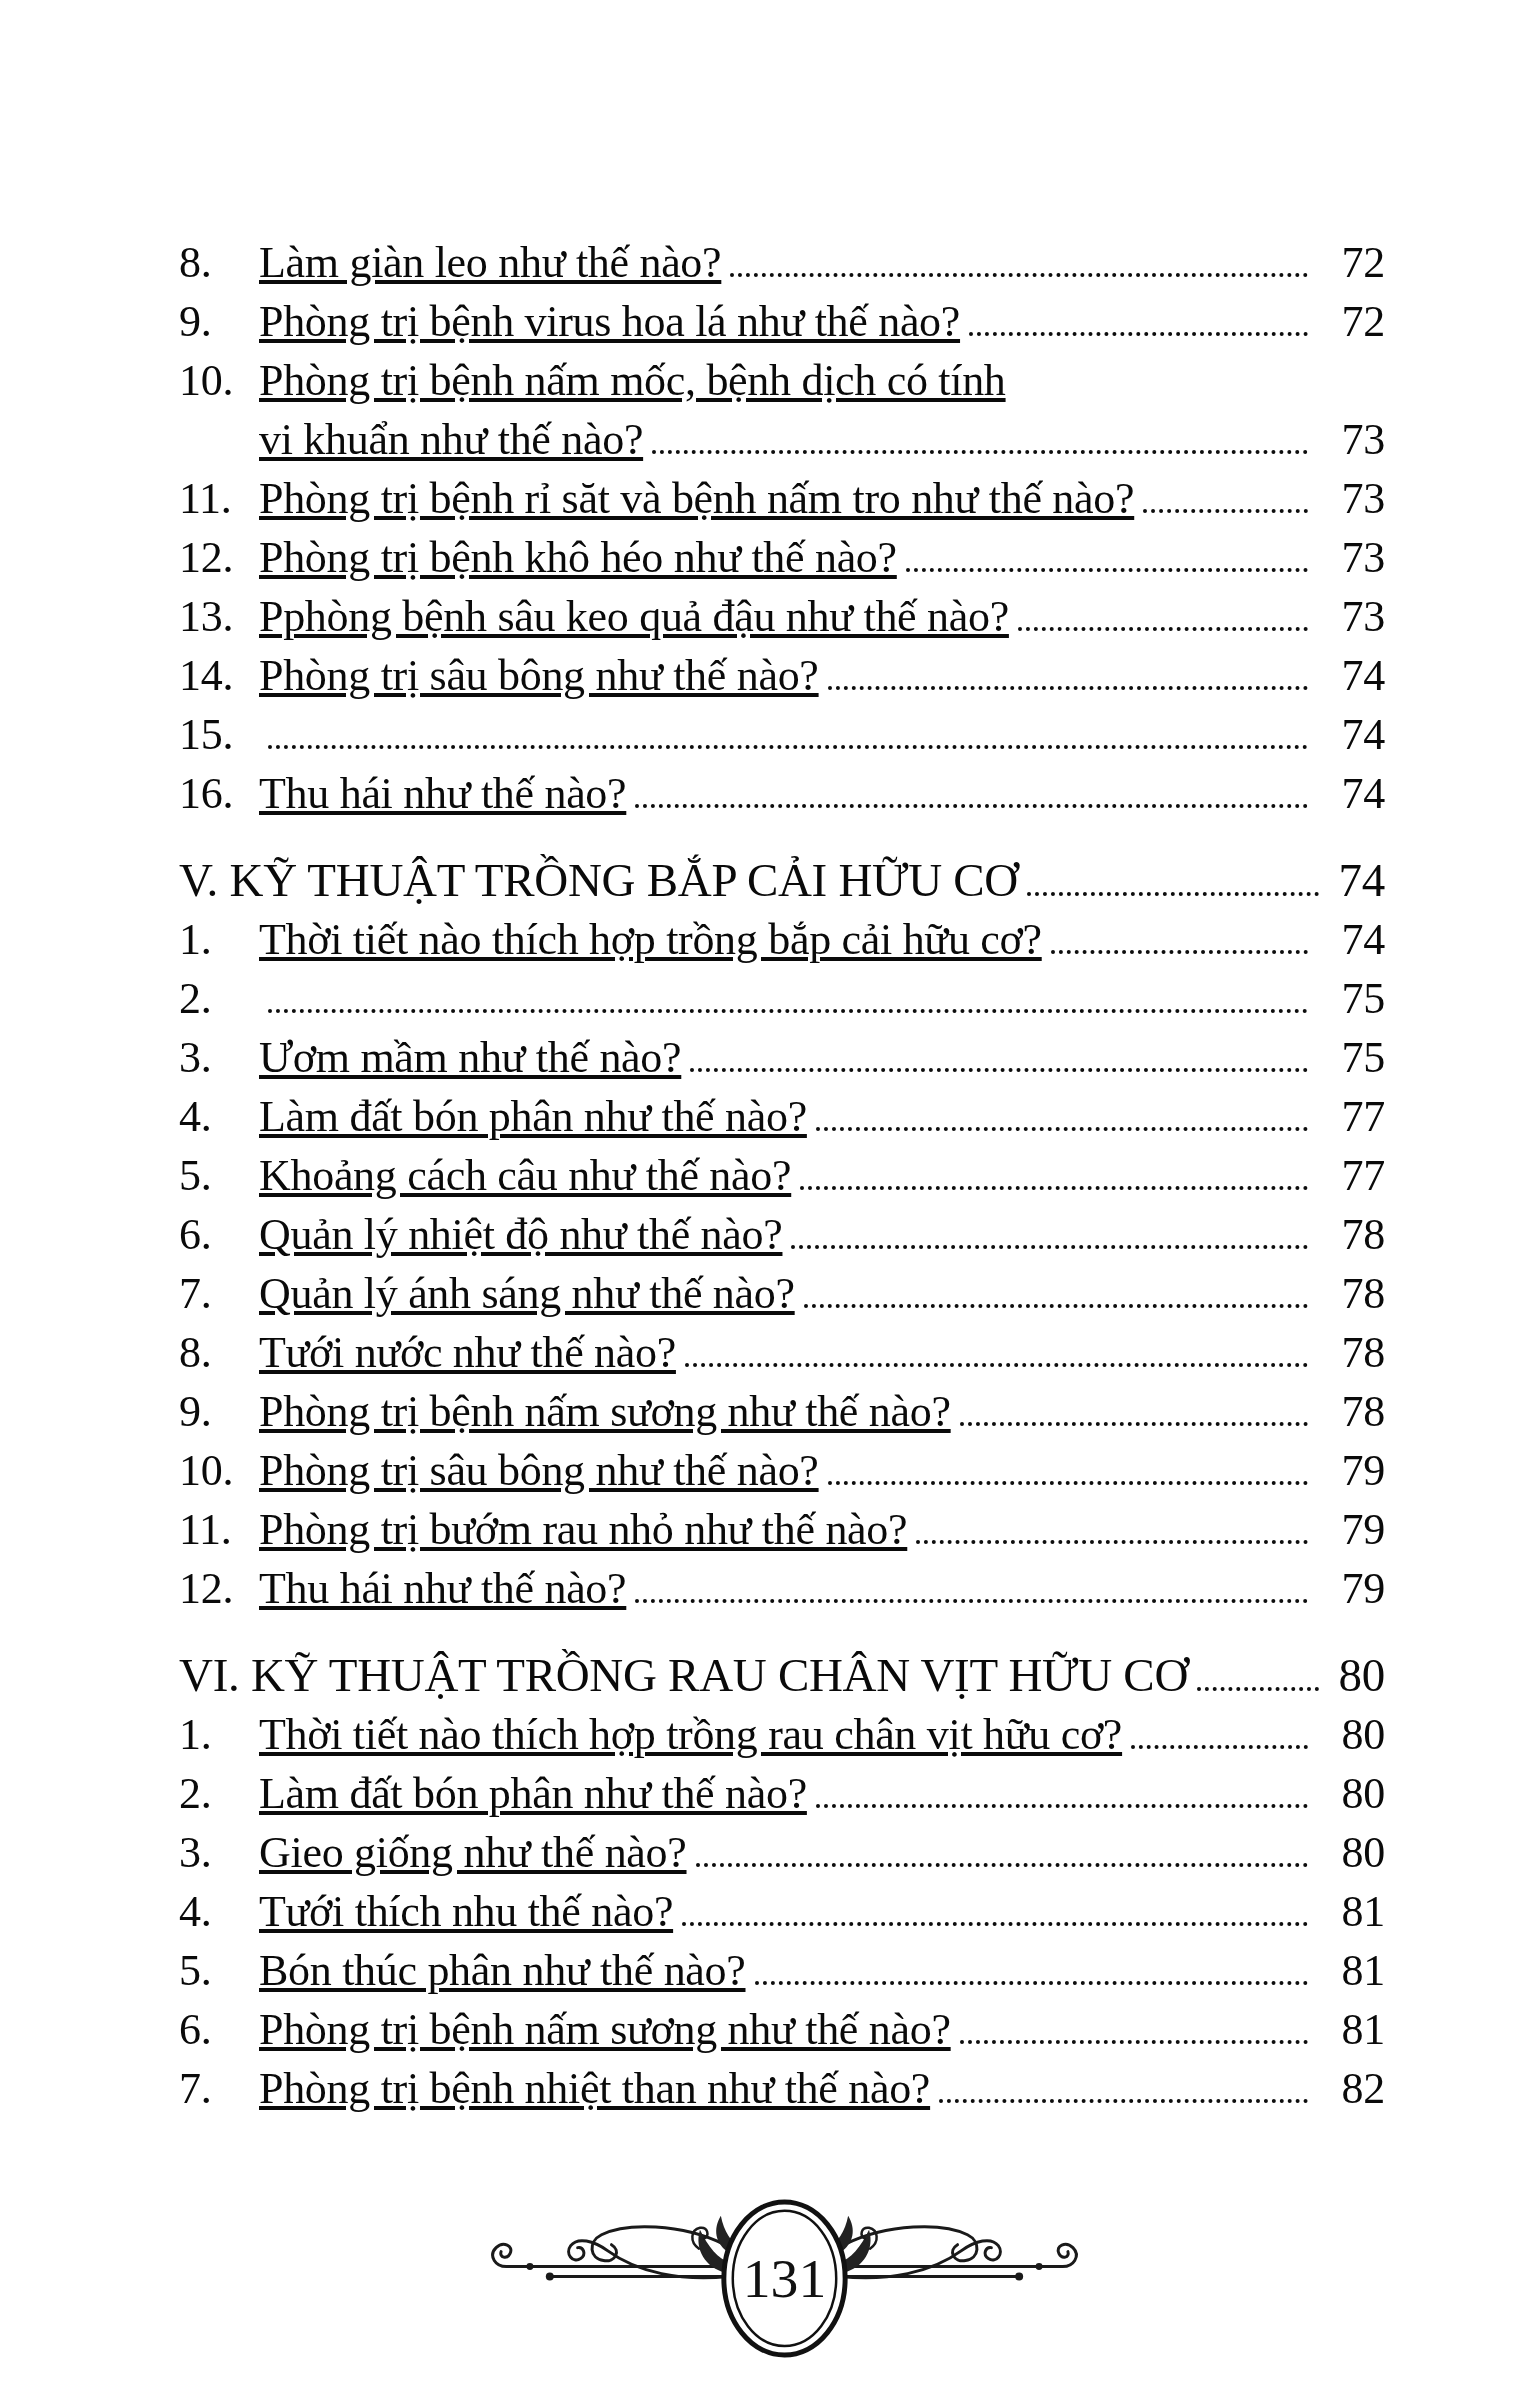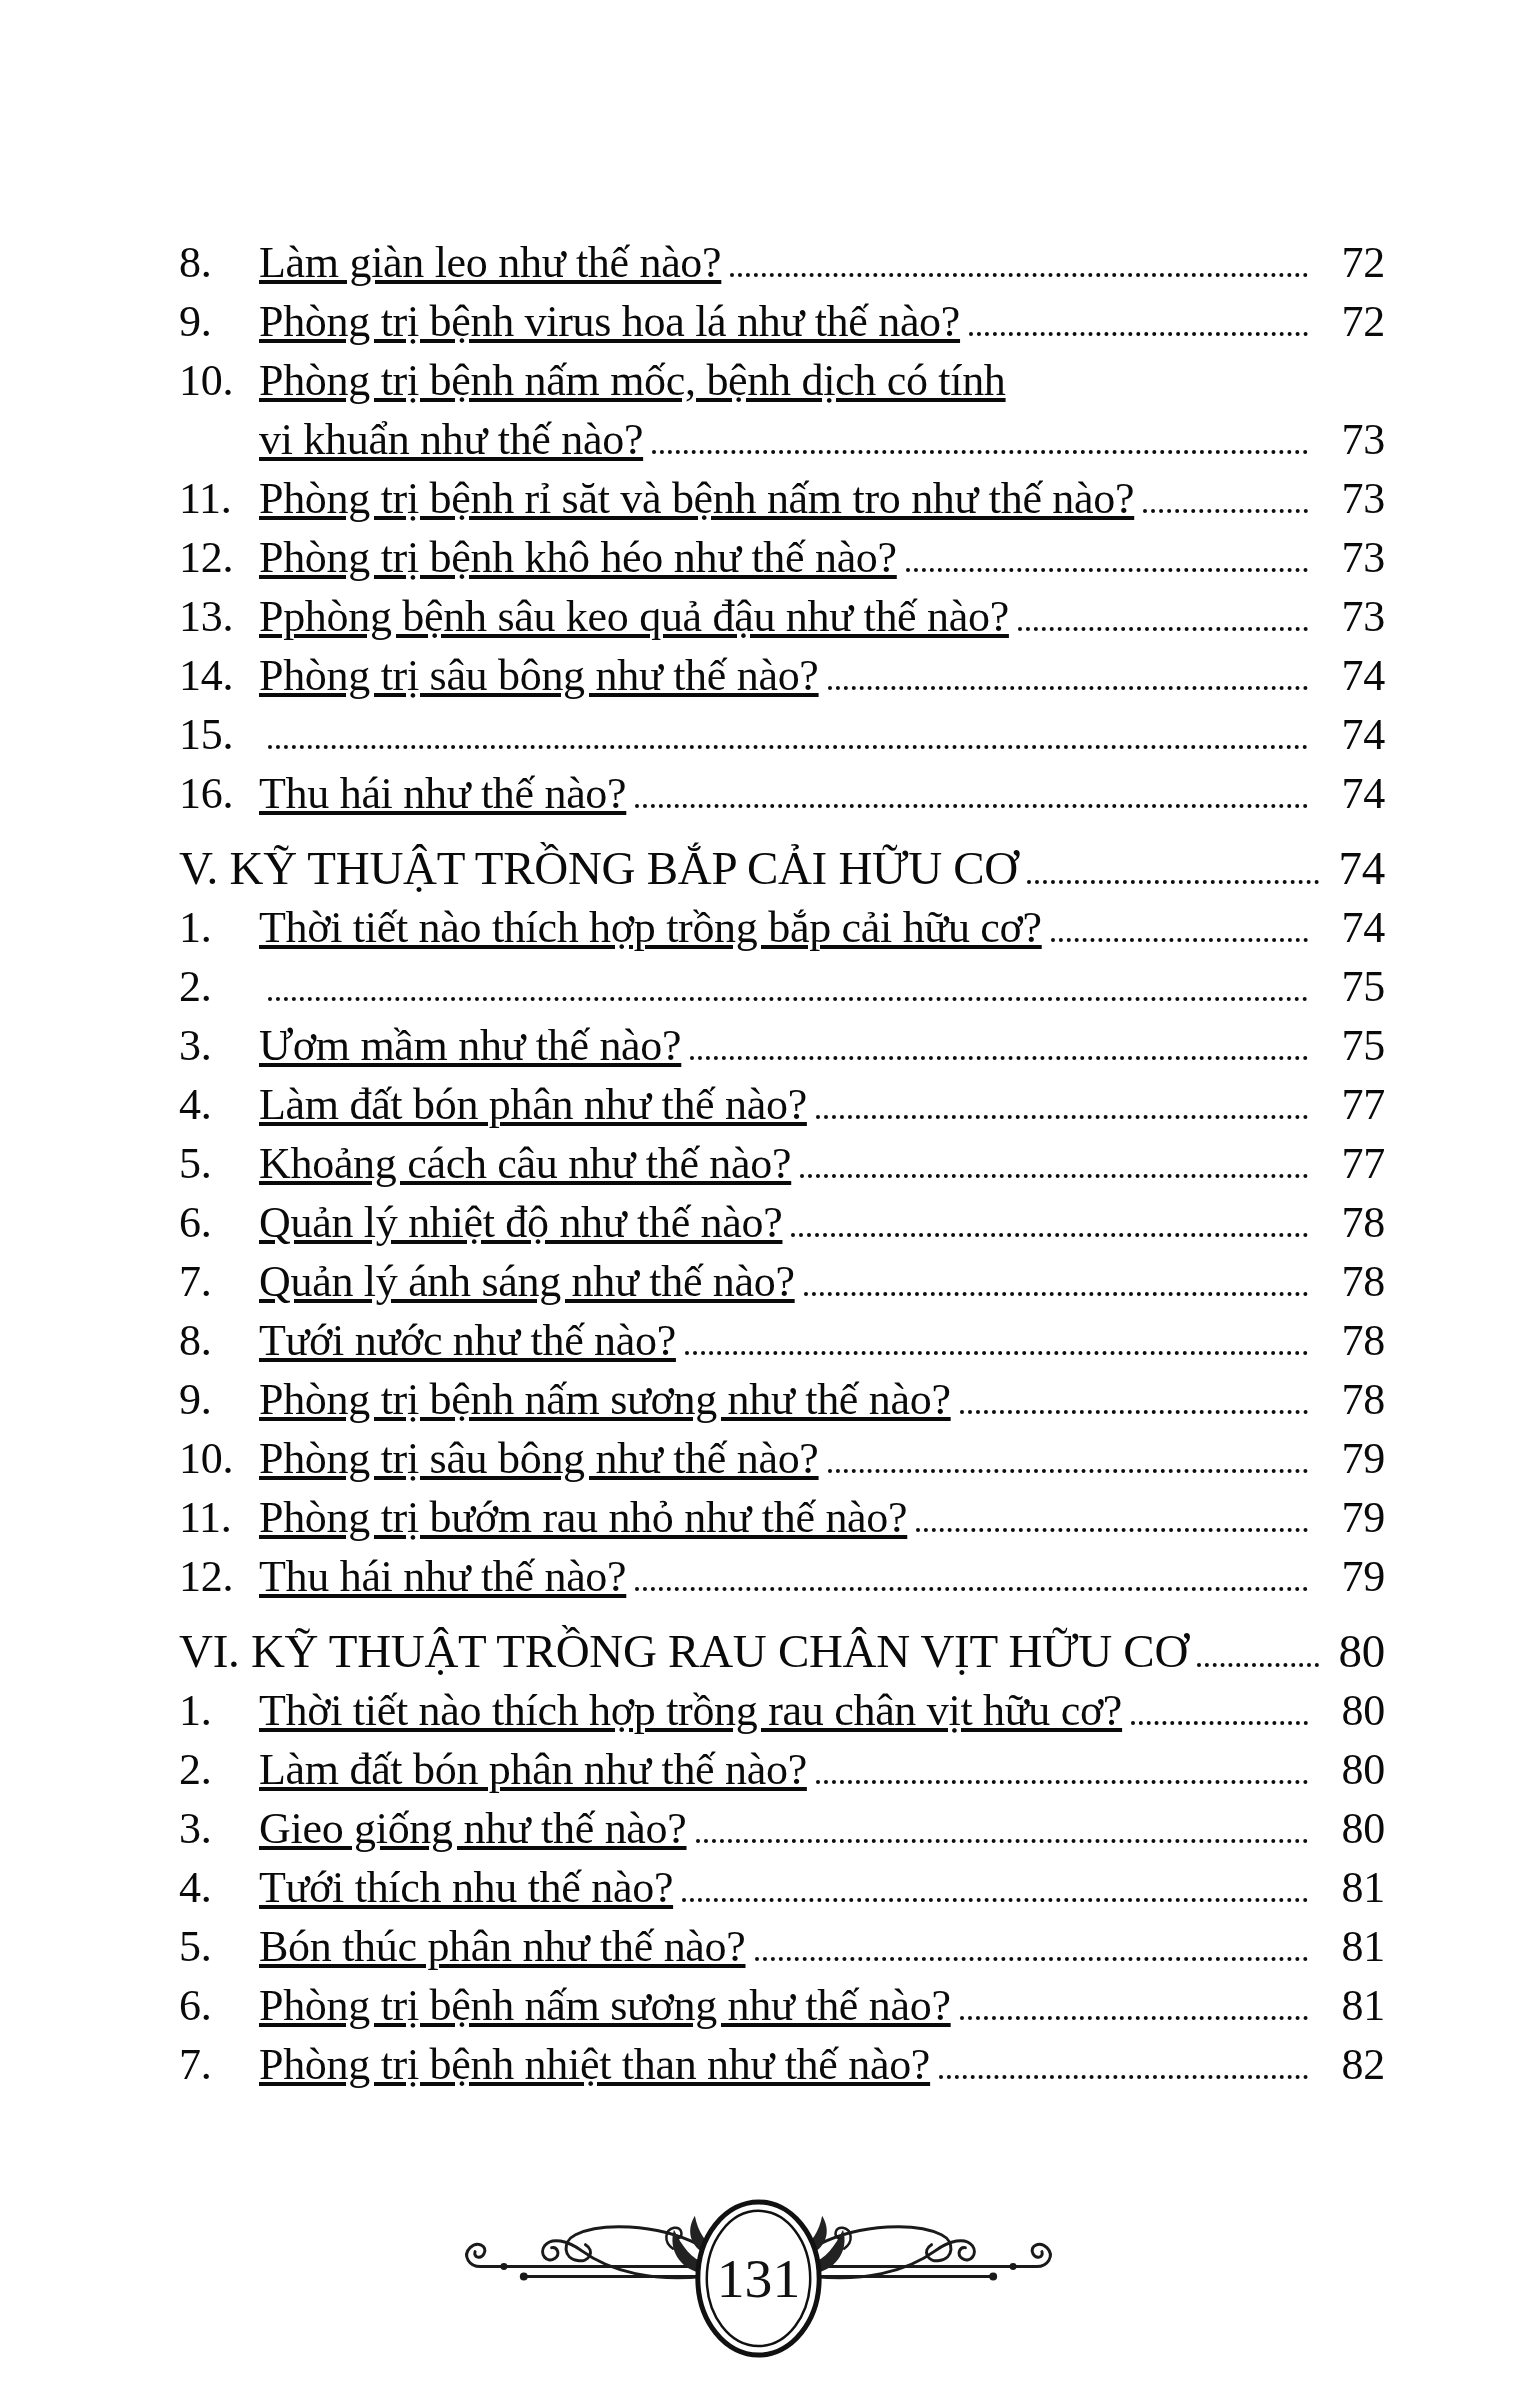--- a/index.html
+++ b/index.html
@@ -22,41 +22,41 @@
     display: flex;
     align-items: baseline;
     height: 59px;
     line-height: 59px;
     font-size: 44px;
     letter-spacing: -0.3px;
     white-space: nowrap;
   }
   .row.section {
     font-size: 47px;
-    margin-top: 16px;
+    margin-top: 28px;
   }
   .num   { flex: 0 0 80px; }
   .title { flex: 0 1 auto; text-decoration: underline; }
   .label { flex: 0 1 auto; }
   .leader {
     flex: 1 1 auto;
     min-width: 10px;
     height: 34px;
     border-bottom: 4px dotted #0d0d0d;
     margin-left: 9px;
     margin-right: 13px;
   }
   .section .leader { margin-right: 2px; }
   .pg {
     flex: 0 0 64px;
     text-align: right;
   }
   .ornament {
     position: absolute;
-    left: 460px;
+    left: 486px;
     top: 2185px;
     width: 597px;
     height: 179px;
   }
   .ornament text {
     font-family: "Liberation Serif", "DejaVu Serif", serif;
     font-size: 56px;
     fill: #111111;
   }
 </style>

